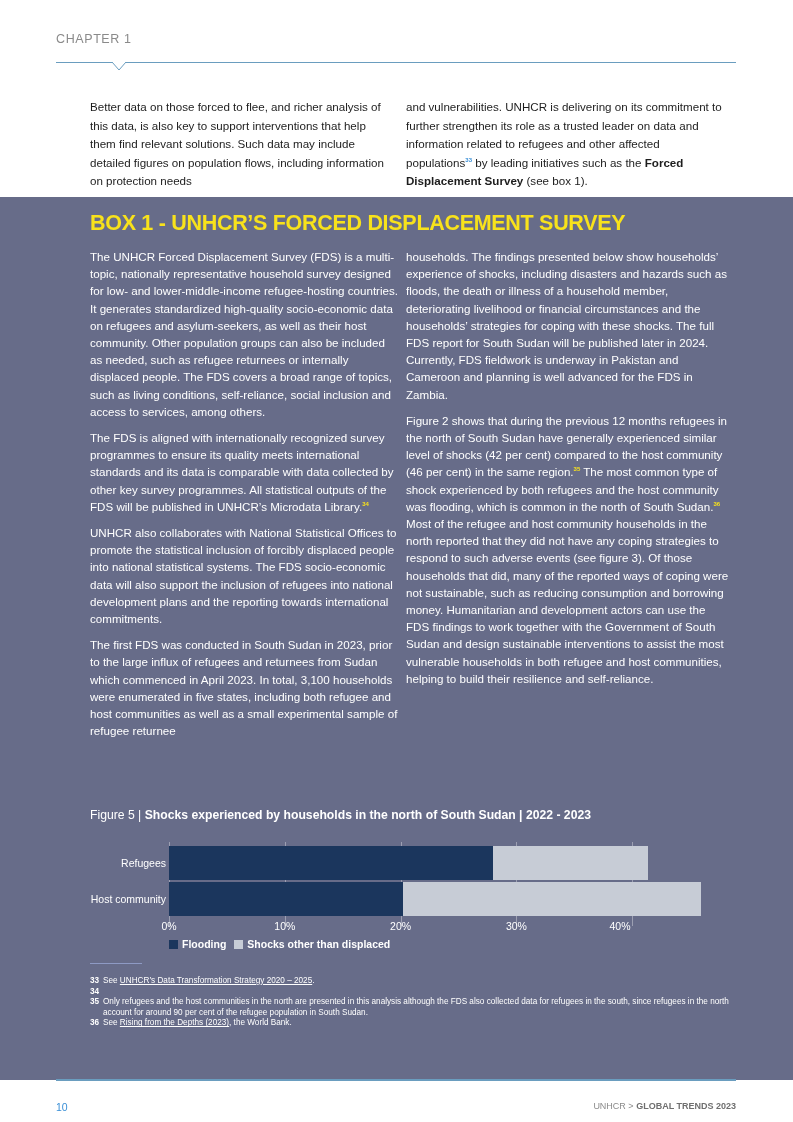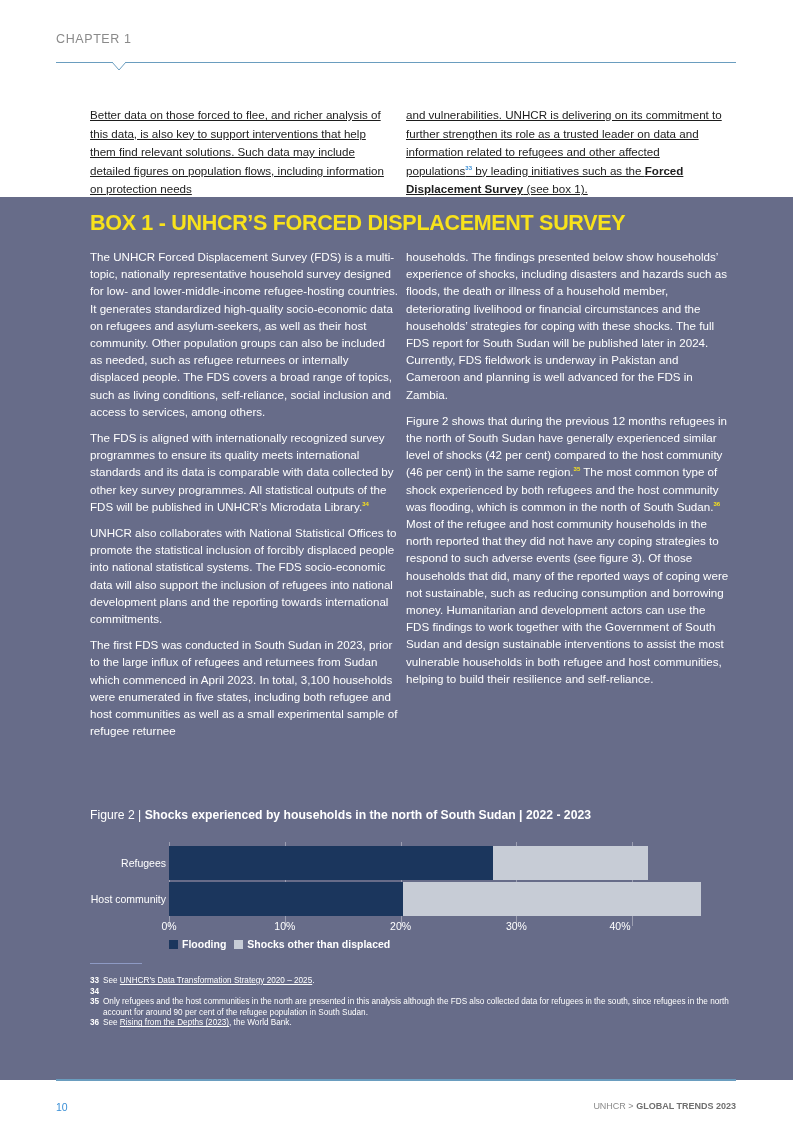--- a/index.html
+++ b/index.html
@@ -1,21 +1,21 @@
 <!DOCTYPE html>
 <html><head>
 <meta charset="utf-8">
 <style>
   html, body { margin:0; padding:0; }
   body { width:793px; height:1122px; background:#ffffff; position:relative; overflow:hidden;
          font-family:"Liberation Sans", sans-serif; color:#1d1d1d; }
   .chapter { position:absolute; left:56px; top:32px; font-size:12.5px; letter-spacing:0.6px; color:#8a8a8a; }
   .rule-top { position:absolute; left:56px; top:62px; width:680px; height:1px; background:#6a9dbf; }
   .notch { position:absolute; left:112px; top:62px; width:14px; height:10px; }
-  .intro { position:absolute; top:106px; font-size:11.6px; line-height:18.6px; color:#1d1d1d;text-decoration:underline; }
+  .intro { position:absolute; top:98px; font-size:11.6px; line-height:18.6px; color:#1d1d1d; }
   .intro.left { left:90px; width:300px; }
   .intro.right { left:406px; width:320px; }
   .intro b { font-weight:bold; }
   sup.fn { font-size:6px; color:#3a8fd6; font-weight:bold; vertical-align:super; line-height:0; }
   .box { position:absolute; left:0; top:197px; width:793px; height:883px; background:#676c89; }
   .box-title { position:absolute; left:90px; top:211px; font-size:21.5px; font-weight:bold; color:#f8e21b;
                letter-spacing:-0.3px; }
   .col { position:absolute; top:248px; font-size:11.6px; line-height:17.2px; color:#ffffff; }
   .col.left { left:90px; width:310px; }
   .col.right { left:406px; width:325px; }
@@ -61,21 +61,21 @@
   <p><span>The FDS is aligned with internationally recognized survey programmes to ensure its quality meets international standards and its data is comparable with data collected by other key survey programmes. All statistical outputs of the FDS will be published in UNHCR’s Microdata Library.</span><sup class="fny">34</sup></p>
   <p>UNHCR also collaborates with National Statistical Offices to promote the statistical inclusion of forcibly displaced people into national statistical systems. The FDS socio-economic data will also support the inclusion of refugees into national development plans and the reporting towards international commitments.</p>
   <p>The first FDS was conducted in South Sudan in 2023, prior to the large influx of refugees and returnees from Sudan which commenced in April 2023. In total, 3,100 households were enumerated in five states, including both refugee and host communities as well as a small experimental sample of refugee returnee</p>
 </div>
 
 <div class="col right">
   <p>households. The findings presented below show households’ experience of shocks, including disasters and hazards such as floods, the death or illness of a household member, deteriorating livelihood or financial circumstances and the households’ strategies for coping with these shocks. The full FDS report for South Sudan will be published later in 2024. Currently, FDS fieldwork is underway in Pakistan and Cameroon and planning is well advanced for the FDS in Zambia.</p>
   <p><span>Figure 2 shows that during the previous 12 months refugees in the north of South Sudan have generally experienced similar level of shocks (42 per cent) compared to the host community (46 per cent) in the same region.</span><sup class="fny">35</sup><span> The most common type of shock experienced by both refugees and the host community was flooding, which is common in the north of South Sudan.</span><sup class="fny">36</sup><span> Most of the refugee and host community households in the north reported that they did not have any coping strategies to respond to such adverse events (see figure 3). Of those households that did, many of the reported ways of coping were not sustainable, such as reducing consumption and borrowing money. Humanitarian and development actors can use the FDS findings to work together with the Government of South Sudan and design sustainable interventions to assist the most vulnerable households in both refugee and host communities, helping to build their resilience and self-reliance.</span></p>
 </div>
 
-<div class="fig-caption"><span>Figure 2 | </span><b>Shocks experienced by households in the north of South Sudan | 2022 - 2023</b></div>
+<div class="fig-caption"><span>Figure 5 | </span><b>Shocks experienced by households in the north of South Sudan | 2022 - 2023</b></div>
 
 <div class="chart" id="chart">
   <div class="legend">
     <span class="item">
         <span class="sw" style="background:#1b365d"></span>
         <span>Flooding</span>
       </span>
     <span class="item">
         <span class="sw" style="background:#c7ccd6"></span>
         <span>Shocks other than displaced</span>

